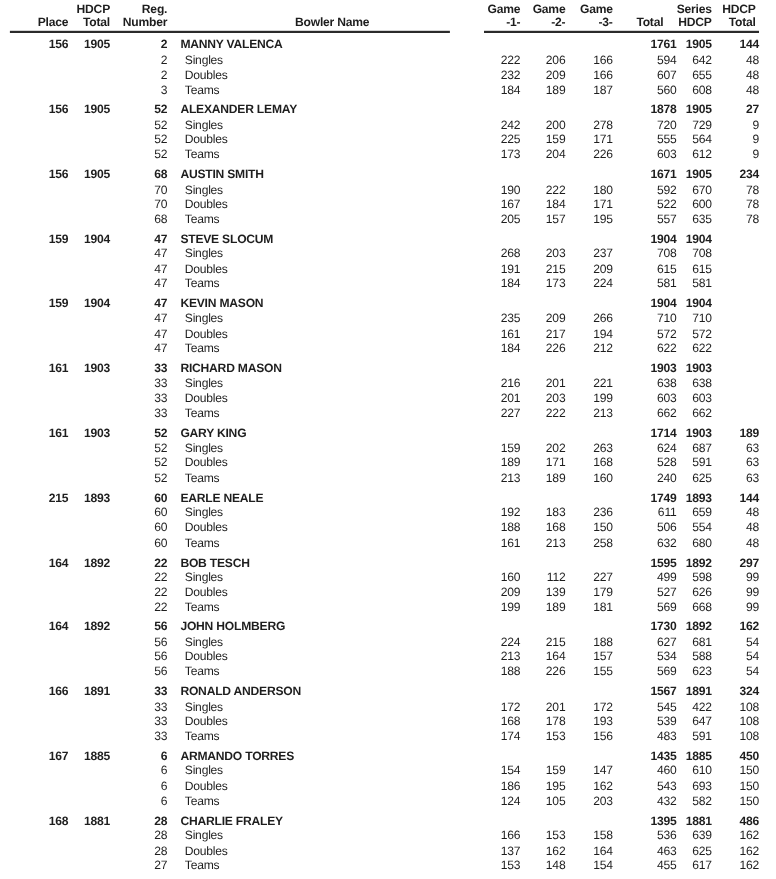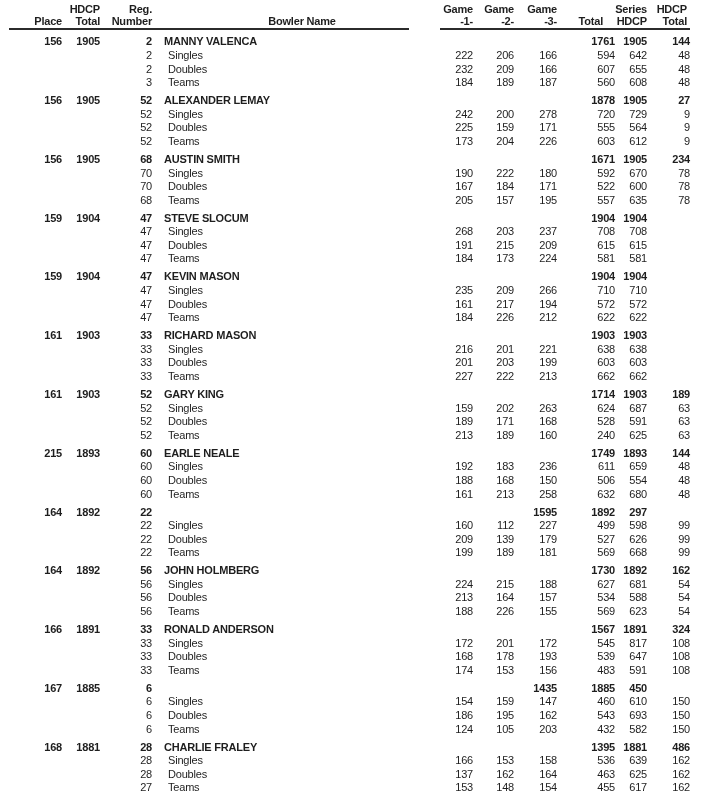--- a/index.html
+++ b/index.html
@@ -468,20 +468,21 @@
     <span class="c">632</span>
     <span class="c">680</span>
     <span class="c">48</span>
   </div>
       </div>
       <div class="block">
     <div class="row summary-row">
       <span class="c">164</span>
       <span class="c">1892</span>
       <span class="c">22</span>
+      <span class="c name-cell">BOB TESCH</span>
       <span class="c"></span>
       <span class="c"></span>
       <span class="c"></span>
       <span class="c">1595</span>
       <span class="c">1892</span>
       <span class="c">297</span>
     </div>
   <div class="row event-row">
     <span class="c"></span>
     <span class="c"></span>
@@ -584,21 +585,21 @@
     </div>
   <div class="row event-row">
     <span class="c"></span>
     <span class="c"></span>
     <span class="c">33</span>
     <span class="c ev-name">Singles</span>
     <span class="c">172</span>
     <span class="c">201</span>
     <span class="c">172</span>
     <span class="c">545</span>
-    <span class="c">817</span>
+    <span class="c">422</span>
     <span class="c">108</span>
   </div>
         <div class="row event-row">
     <span class="c"></span>
     <span class="c"></span>
     <span class="c">33</span>
     <span class="c ev-name">Doubles</span>
     <span class="c">168</span>
     <span class="c">178</span>
     <span class="c">193</span>
@@ -617,20 +618,21 @@
     <span class="c">483</span>
     <span class="c">591</span>
     <span class="c">108</span>
   </div>
       </div>
       <div class="block">
     <div class="row summary-row">
       <span class="c">167</span>
       <span class="c">1885</span>
       <span class="c">6</span>
+      <span class="c name-cell">ARMANDO TORRES</span>
       <span class="c"></span>
       <span class="c"></span>
       <span class="c"></span>
       <span class="c">1435</span>
       <span class="c">1885</span>
       <span class="c">450</span>
     </div>
   <div class="row event-row">
     <span class="c"></span>
     <span class="c"></span>

